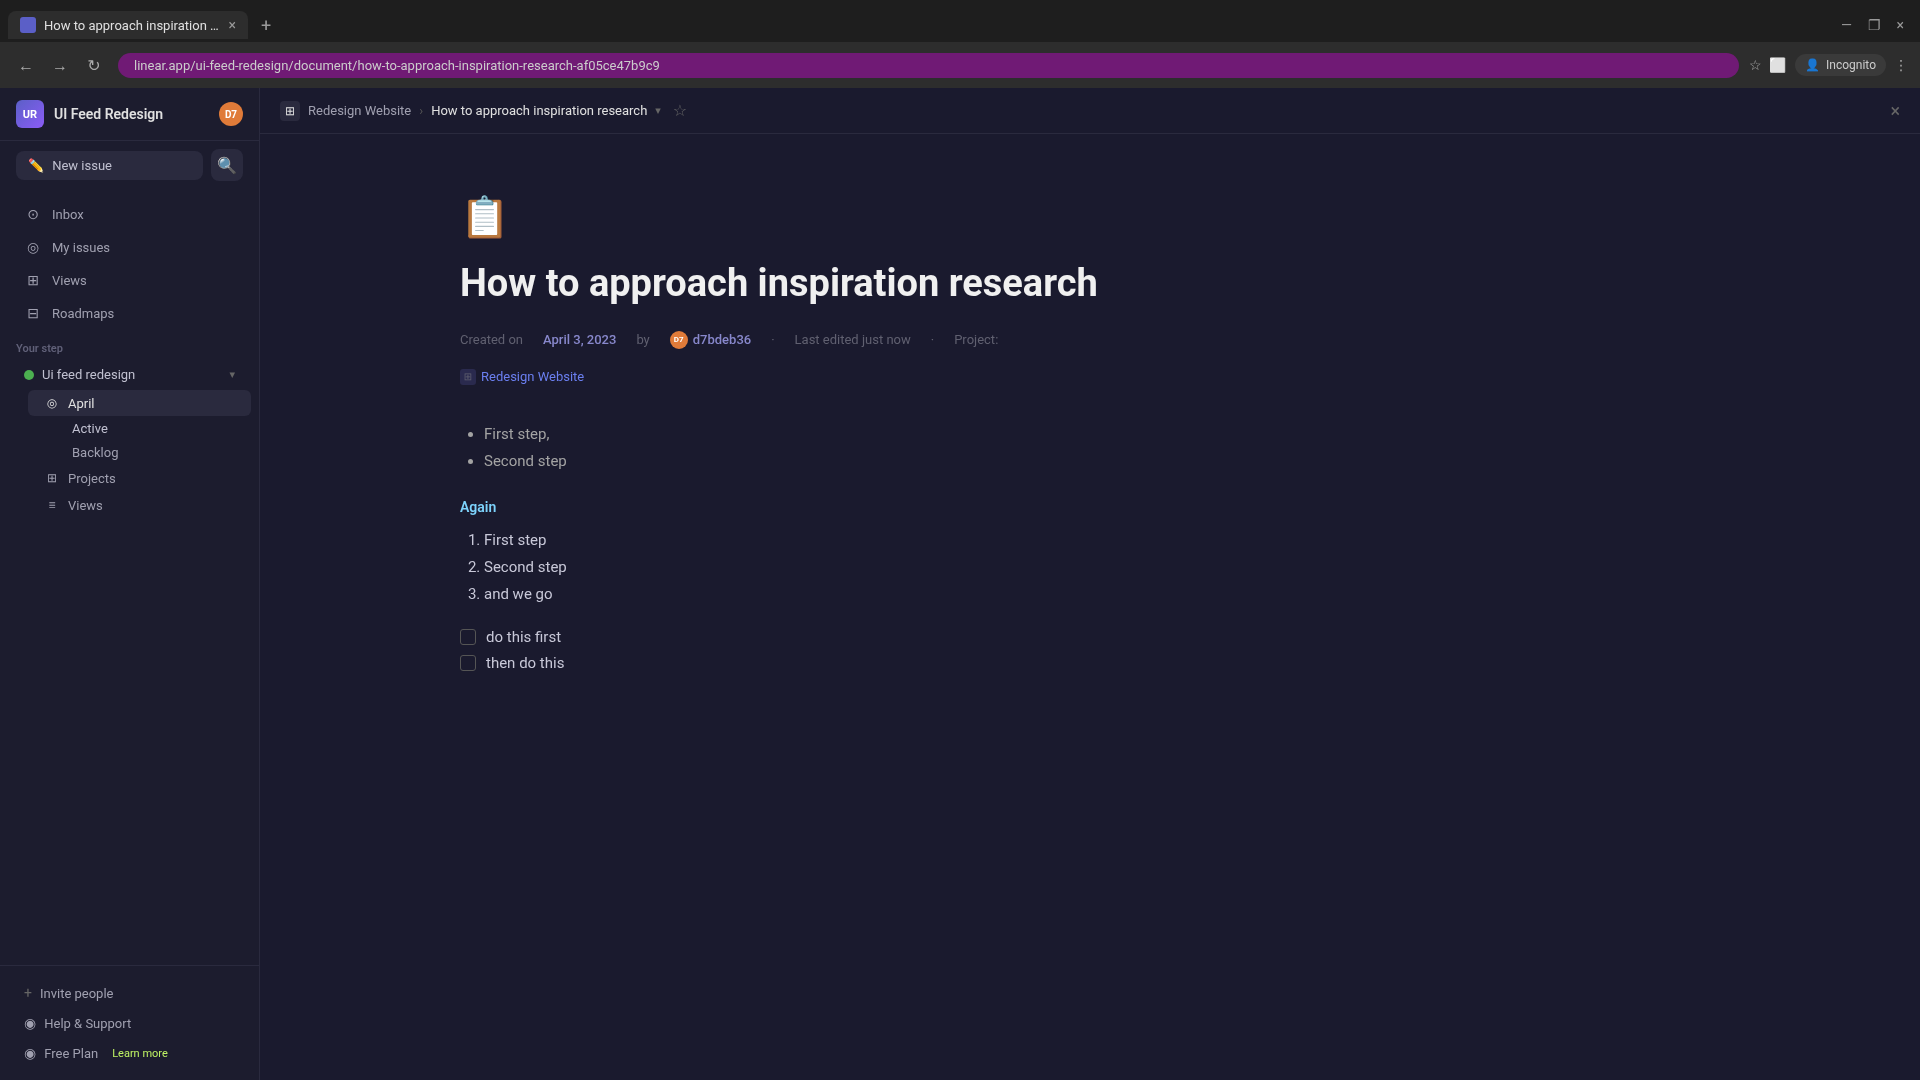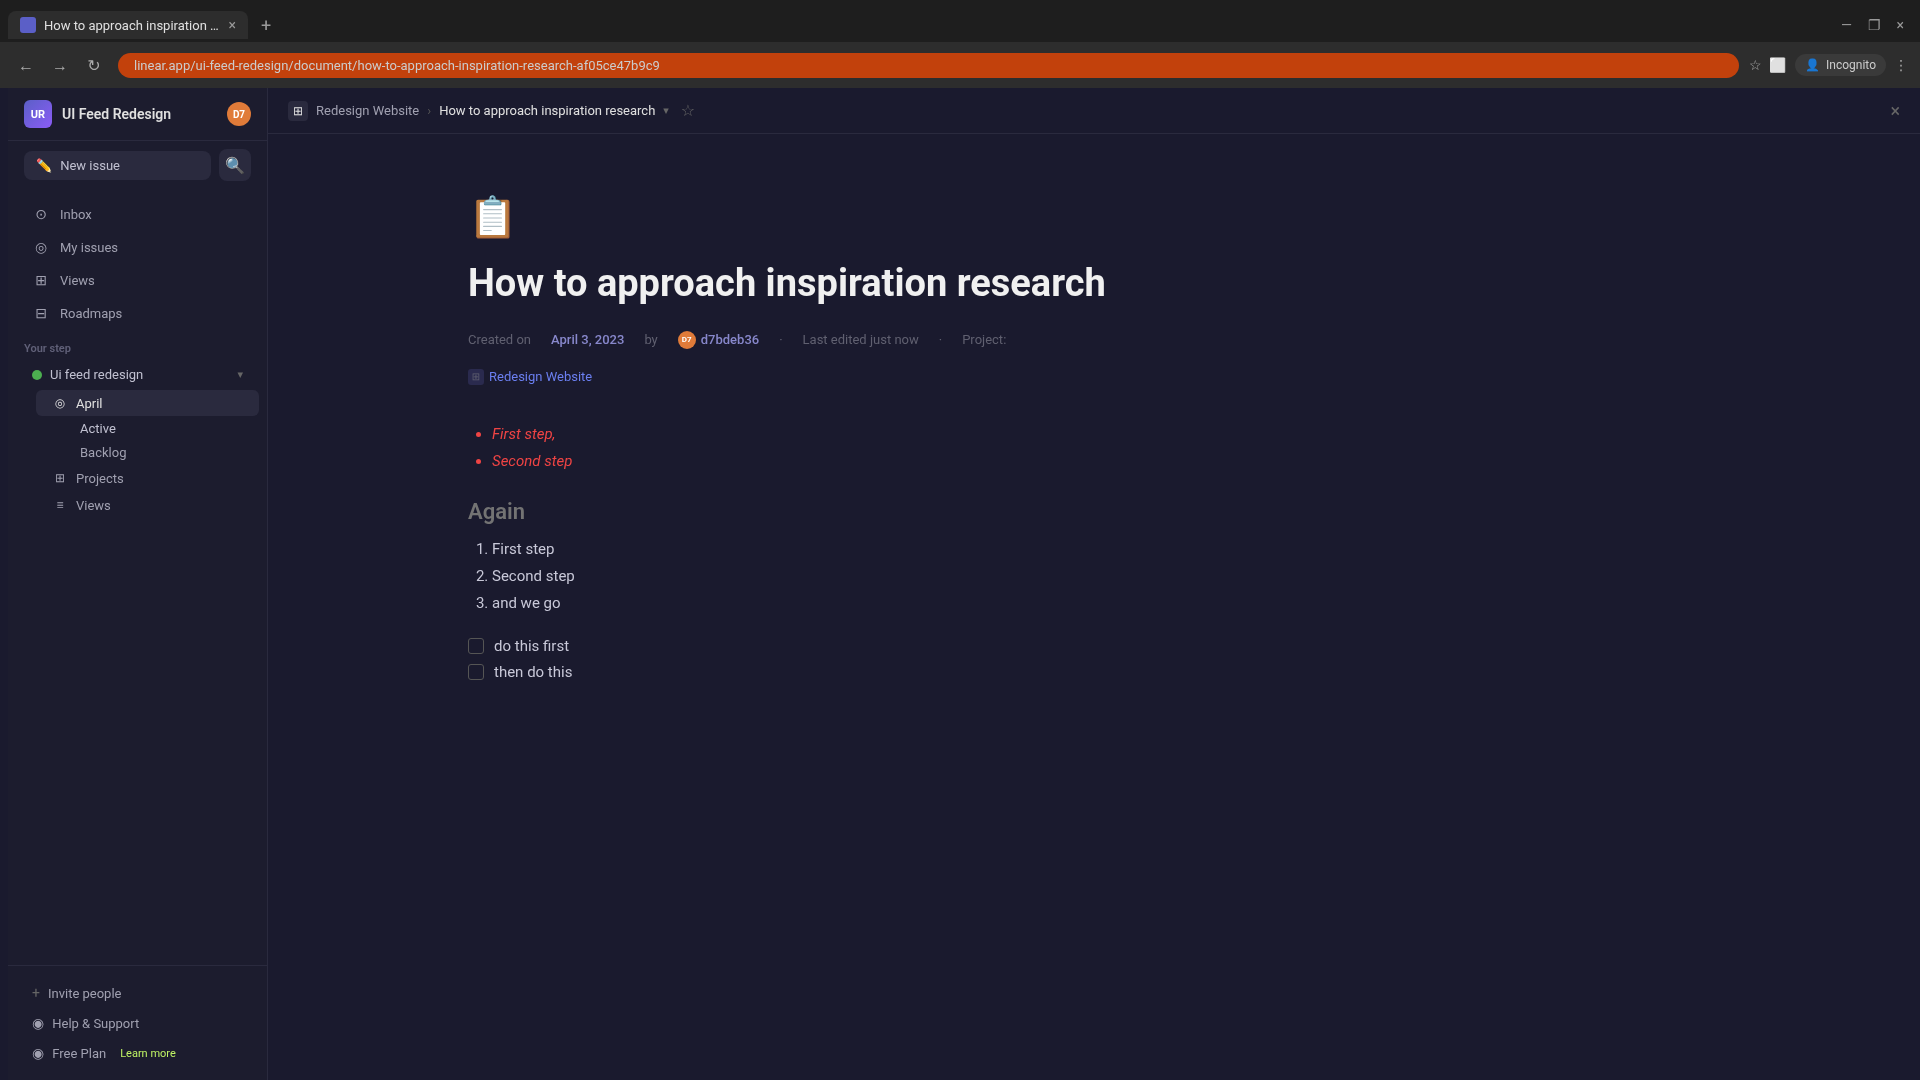--- a/index.html
+++ b/index.html
@@ -87,41 +87,40 @@
       height: 46px;
     }
     .nav-buttons { display: flex; gap: 6px; align-items: center; }
     .nav-btn {
       width: 28px; height: 28px;
       display: flex; align-items: center; justify-content: center;
       color: #aaa; font-size: 16px; cursor: pointer; border-radius: 4px;
     }
     .url-bar {
       flex: 1;
-      background: #c2410c;
+      background: #701a75;
       border-radius: 20px;
       padding: 5px 16px;
       font-size: 13px;
       color: #ccc;
       display: flex;
       align-items: flex-start;
     }
     .address-actions { display: flex; gap: 8px; align-items: center; color: #aaa; font-size: 14px; }
     .incognito-btn {
       display: flex; align-items: center; gap: 6px;
       background: #3a3a3a; border-radius: 16px; padding: 4px 10px;
       font-size: 12px; color: #ccc; cursor: pointer;
     }
 
     
     .app-layout {
       display: flex;
       flex: 1;
       overflow: hidden;
-      margin-left: 8px;
     }
 
     
     .sidebar {
       width: 260px;
       background: #1c1c2e;
       border-right: 1px solid #2a2a3e;
       display: flex;
       flex-direction: column;
       flex-shrink: 0;
@@ -382,29 +381,28 @@
       color: #c8c8d8;
       margin-bottom: 20px;
       line-height: 1.6;
     }
     .doc-paragraph .strikethrough {
       text-decoration: line-through;
       color: #888;
     }
     .doc-ul {
       margin: 0 0 20px 24px;
-      color: #ef4444;
+      color: #a3a3a3;
       font-size: 15px;
       line-height: 1.8;
-      font-style: italic;
     }
     .doc-heading {
-      font-size: 22px;
+      font-size: 14px;
       font-weight: 600;
-      color: #737373;
+      color: #7dd3fc;
       margin: 24px 0 12px;
     }
     .doc-ol {
       margin: 0 0 20px 24px;
       color: #c8c8d8;
       font-size: 15px;
       line-height: 1.8;
     }
     .checklist {
       margin: 0 0 12px 0;

